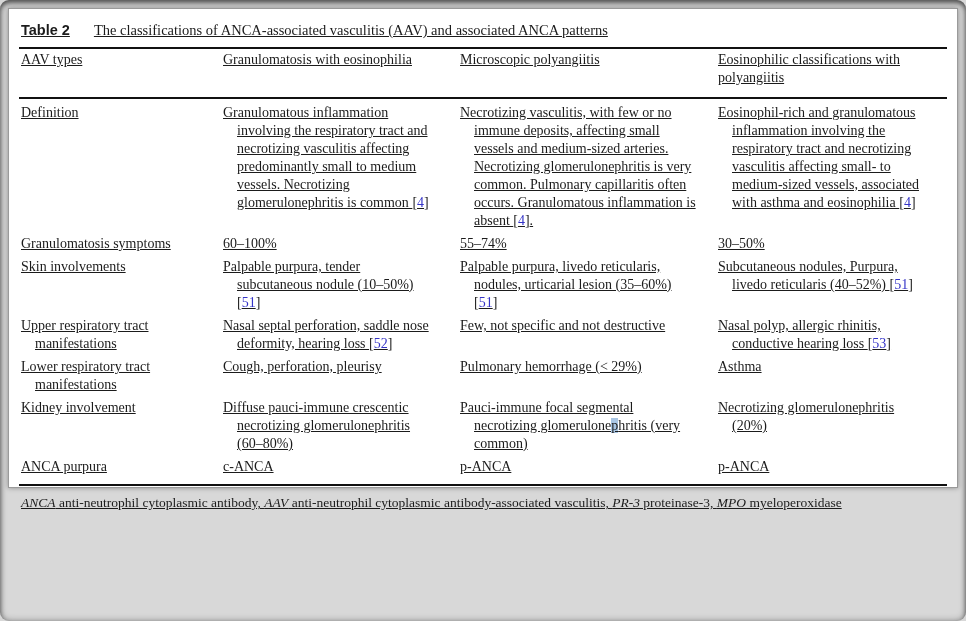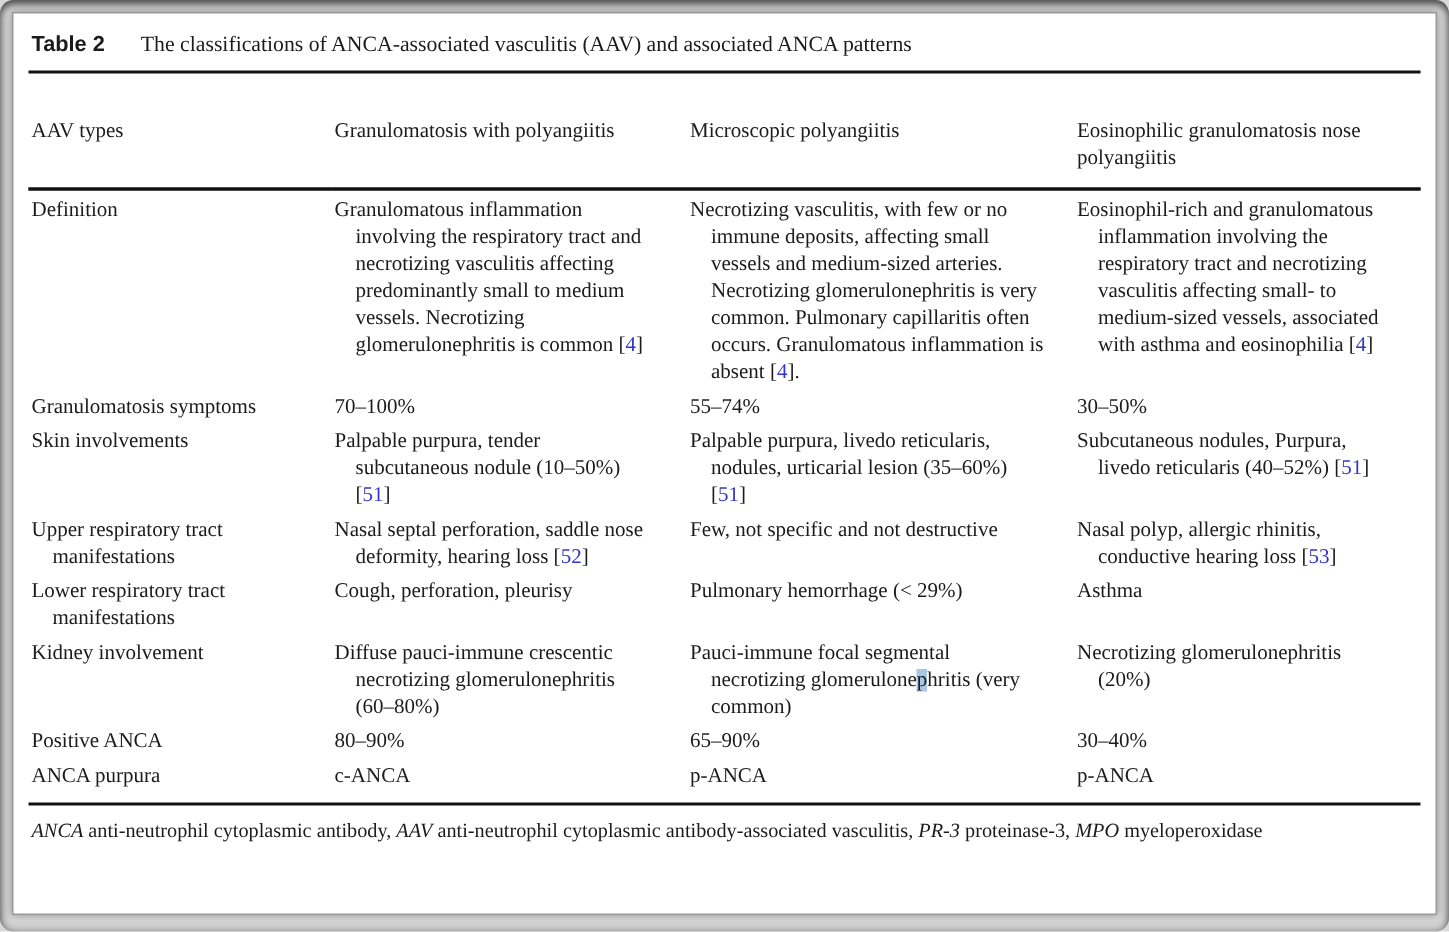--- a/index.html
+++ b/index.html
@@ -22,25 +22,26 @@
   }
   .frame-vignette{
     position:absolute;inset:0;
     border-radius:9px;
     box-shadow:inset 0 3px 5px rgba(0,0,0,0.55), inset 0 0 7px rgba(0,0,0,0.35);
     pointer-events:none;
     z-index:5;
   }
   .card{
     position:absolute;
-    left:8px;top:8px;width:950px;height:602px;
+    left:8px;top:8px;width:950px;height:480px;
     background:var(--card-bg);
     border:1px solid #9a9a9a;
     box-shadow:0 0 5px rgba(0,0,0,0.35);
     padding:0 10px;
+    text-decoration:underline;
   }
   .caption{
     padding:11px 2px 0 2px;
     font-size:14.5px;
     line-height:20px;
   }
   .cap-label{
     font-family:"Liberation Sans","DejaVu Sans",sans-serif;
     font-weight:bold;
     margin-right:24px;
@@ -59,21 +60,21 @@
     line-height:18px;
   }
   col.c1{width:202px;}
   col.c2{width:237px;}
   col.c3{width:258px;}
   col.c4{width:auto;}
   .tbl th{
     text-align:left;
     font-weight:normal;
     vertical-align:top;
-    padding:30px 20px 10px 2px;
+    padding:2px 20px 10px 2px;
     border-bottom:2.5px solid var(--rule);
   }
   .tbl td{
     vertical-align:top;
     padding:5px 20px 0 2px;
   }
   .tbl tbody tr:first-child td{}
   .hang{
     padding-left:14px;
     text-indent:-14px;
@@ -106,23 +107,23 @@
   <table class="tbl">
     <colgroup>
       <col class="c1">
         <col class="c2">
         <col class="c3">
         <col class="c4">
     </colgroup>
     <thead>
       <tr>
         <th>AAV types</th>
-        <th>Granulomatosis with polyangiitis</th>
+        <th>Granulomatosis with eosinophilia</th>
         <th>Microscopic polyangiitis</th>
-        <th>Eosinophilic granulomatosis nose polyangiitis</th>
+        <th>Eosinophilic classifications with polyangiitis</th>
       </tr>
     </thead>
     <tbody>
         <tr>
           <td>
             <div class="hang">Definition</div>
           </td>
           <td>
             <div class="hang">Granulomatous inflammation involving the respiratory tract and necrotizing vasculitis affecting predominantly small to medium vessels. Necrotizing glomerulonephritis is common <span>[<span class="cite-num">4</span>]</span></div>
           </td>
@@ -131,21 +132,21 @@
           </td>
           <td>
             <div class="hang">Eosinophil-rich and granulomatous inflammation involving the respiratory tract and necrotizing vasculitis affecting small- to medium-sized vessels, associated with asthma and eosinophilia <span>[<span class="cite-num">4</span>]</span></div>
           </td>
         </tr>
         <tr>
           <td>
             <div class="hang">Granulomatosis symptoms</div>
           </td>
           <td>
-            <div class="hang">70–100%</div>
+            <div class="hang">60–100%</div>
           </td>
           <td>
             <div class="hang">55–74%</div>
           </td>
           <td>
             <div class="hang">30–50%</div>
           </td>
         </tr>
         <tr>
           <td>
@@ -194,34 +195,20 @@
             <div class="hang">Kidney involvement</div>
           </td>
           <td>
             <div class="hang">Diffuse pauci-immune crescentic necrotizing glomerulonephritis (60–80%)</div>
           </td>
           <td>
             <div class="hang">Pauci-immune focal segmental necrotizing glomerulone<span class="hl">p</span>hritis (very common)</div>
           </td>
           <td>
             <div class="hang">Necrotizing glomerulonephritis (20%)</div>
-          </td>
-        </tr>
-        <tr>
-          <td>
-            <div class="hang">Positive ANCA</div>
-          </td>
-          <td>
-            <div class="hang">80–90%</div>
-          </td>
-          <td>
-            <div class="hang">65–90%</div>
-          </td>
-          <td>
-            <div class="hang">30–40%</div>
           </td>
         </tr>
         <tr>
           <td>
             <div class="hang">ANCA purpura</div>
           </td>
           <td>
             <div class="hang">c-ANCA</div>
           </td>
           <td>

